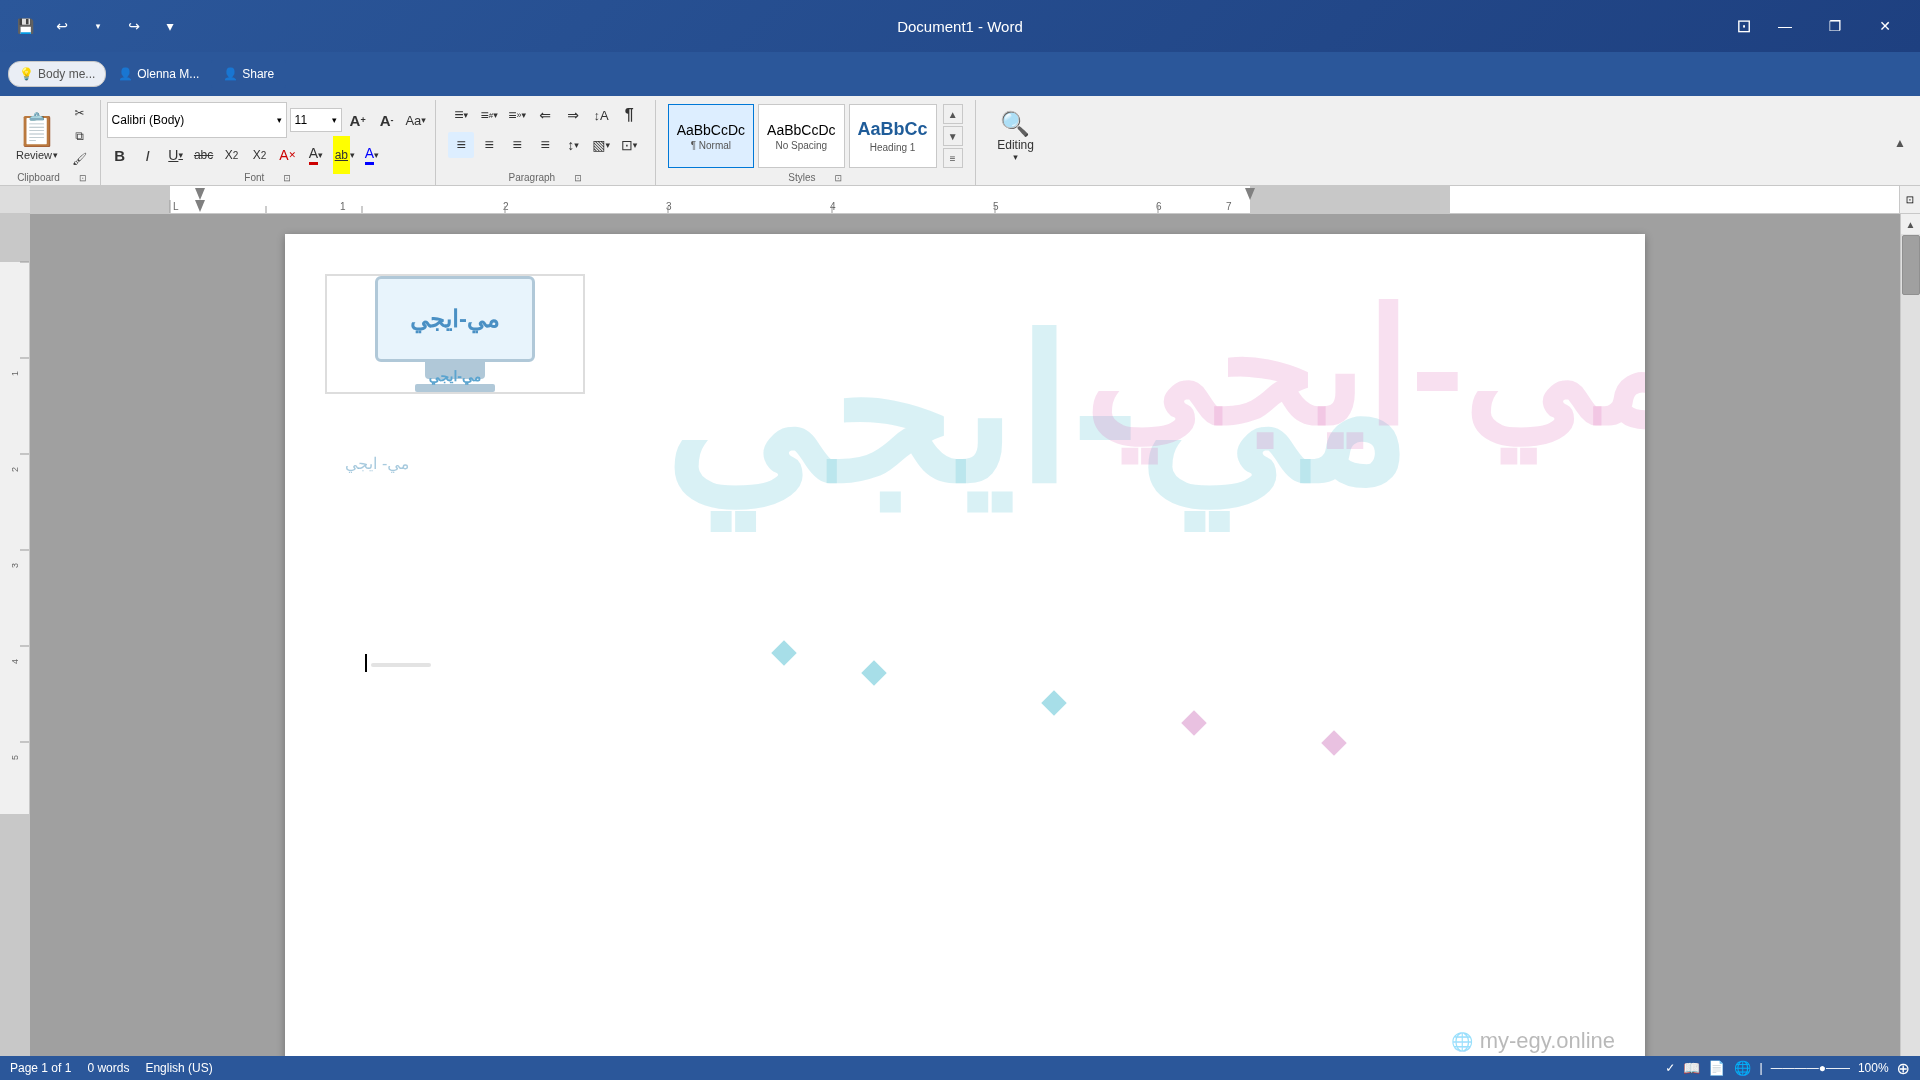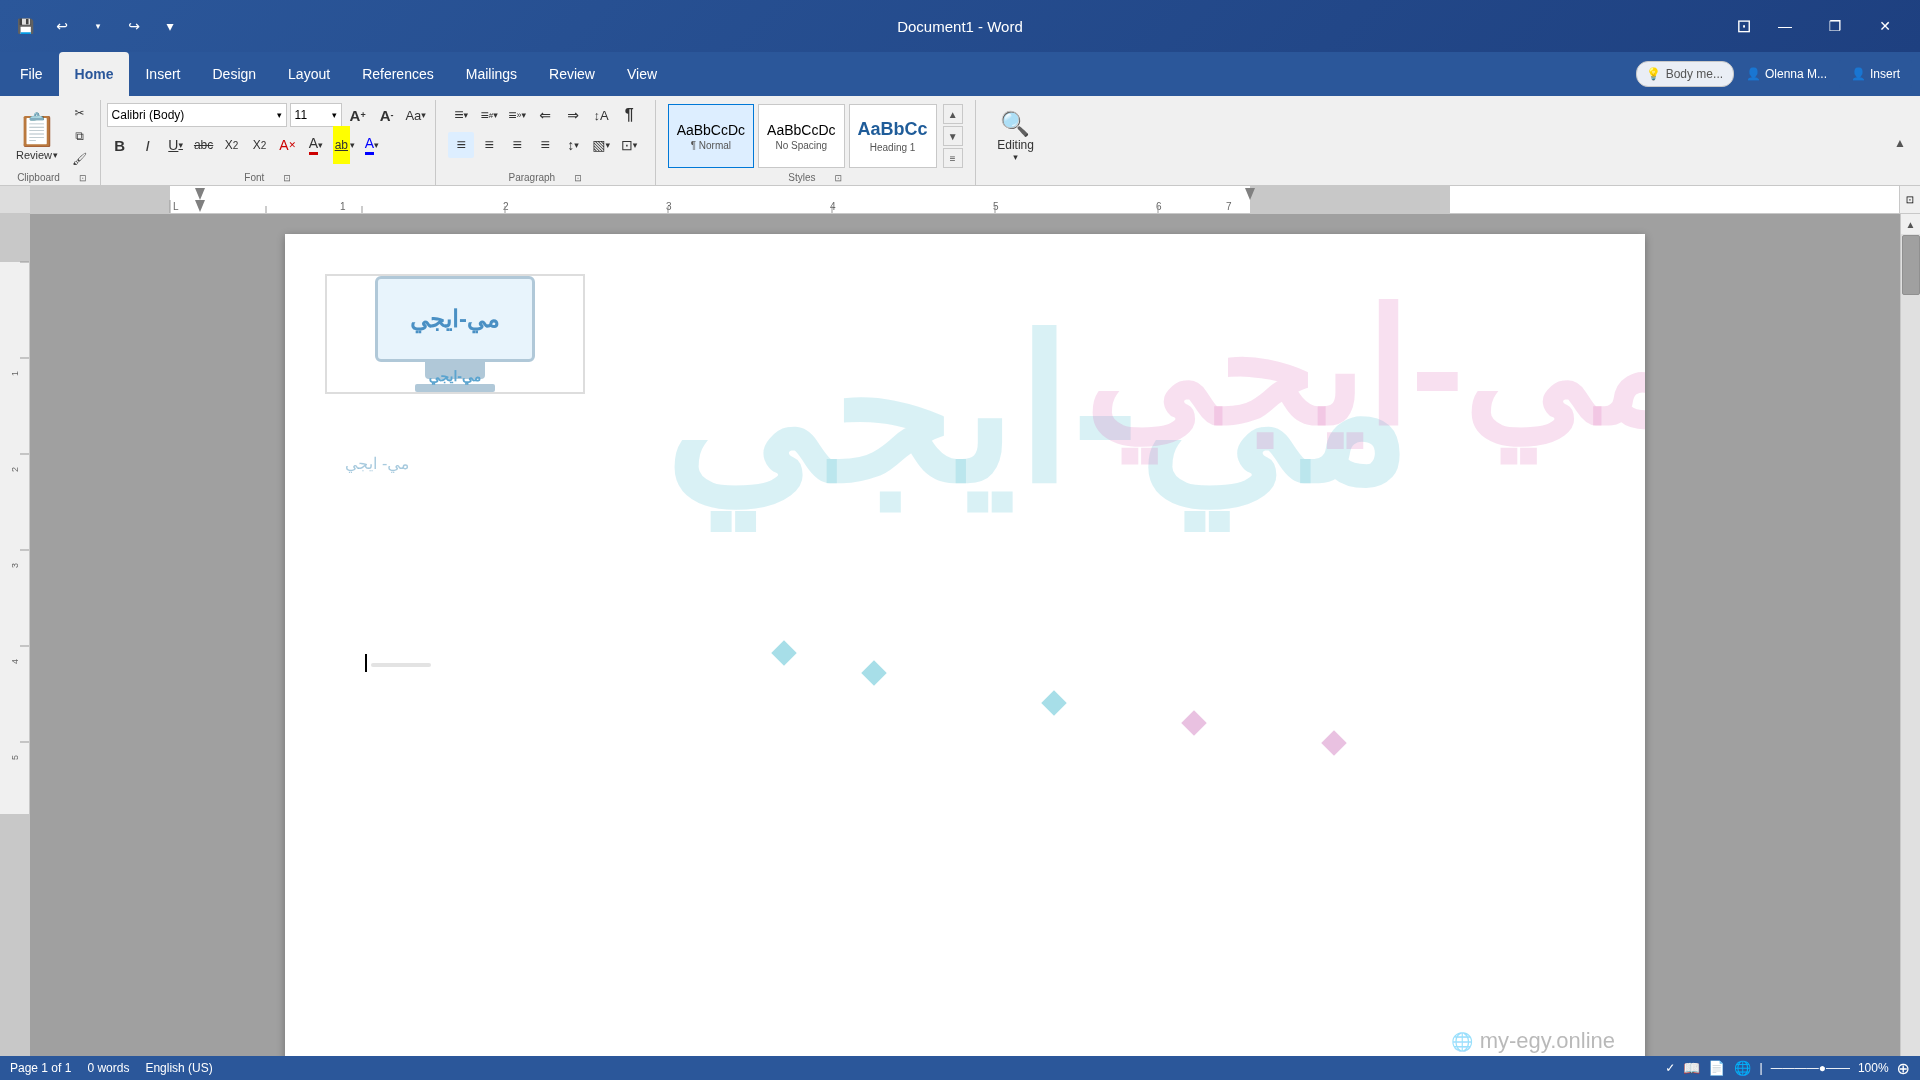--- a/index.html
+++ b/index.html
@@ -98,21 +98,21 @@
       cursor: pointer;
       border-radius: 2px;
       color: #333;
     }
 
     
     .font-row { display: flex; align-items: center; gap: 3px; width: 100%; margin-bottom: 2px; }
     .font-select {
       background: white;
       border: 1px solid #c8c8c8;
-      height: 24px;
+      height: 36px;
       width: 180px;
       font-size: 12px;
       padding: 2px 4px;
       cursor: pointer;
       display: flex;
       align-items: center;
       justify-content: space-between;
     }
     .font-size-select {
       background: white;
@@ -424,43 +424,32 @@
   <div id="title-bar-right">
     <div class="qat-btn" style="font-size:18px;">⊡</div>
     <div class="title-btn">—</div>
     <div class="title-btn">❐</div>
     <div class="title-btn close">✕</div>
   </div>
 </div>
 
 <div id="ribbon">
   <div style="display:flex; align-items:center; justify-content:space-between; background:#2b579a;">
-    <div id="ribbon-tabs">
-      <div class="ribbon-tab">File</div>
-      <div class="ribbon-tab active">Home</div>
-      <div class="ribbon-tab">Insert</div>
-      <div class="ribbon-tab">Design</div>
-      <div class="ribbon-tab">Layout</div>
-      <div class="ribbon-tab">References</div>
-      <div class="ribbon-tab">Mailings</div>
-      <div class="ribbon-tab">Review</div>
-      <div class="ribbon-tab">View</div>
-    </div>
     <div id="ribbon-right-controls">
       <div class="tell-me-box" style="background:rgba(255,255,255,0.9);">
         <span style="color:#f0c040;">💡</span>
         <span style="color:#555;">Body me...</span>
       </div>
       <div class="user-btn" style="color:white;">
         <span>👤</span>
         <span>Olenna M...</span>
       </div>
       <div class="share-btn">
         <span>👤</span>
-        <span>Insert</span>
+        <span>Share</span>
       </div>
     </div>
   </div>
 
   <div id="ribbon-content">
     <div id="ribbon-groups-row">
 
       <div class="ribbon-group">
         <div class="ribbon-group-content">
           <div class="clipboard-big-btn">

